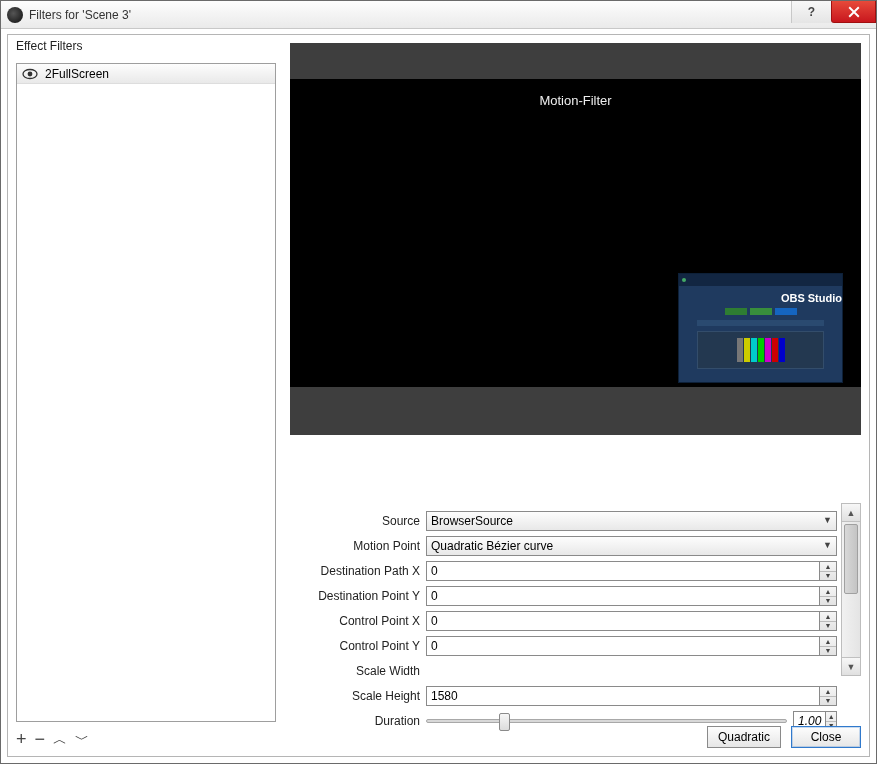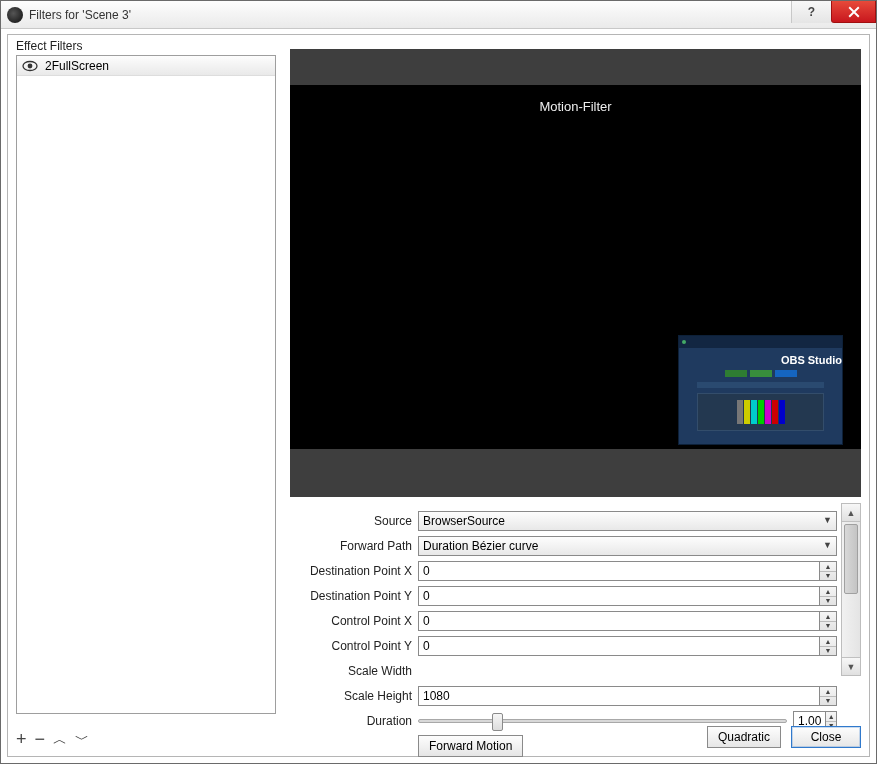--- a/index.html
+++ b/index.html
@@ -7,27 +7,27 @@
 .titlebar { height: 28px; background: linear-gradient(to bottom,#fdfdfd,#eaeaea); border-bottom: 1px solid #c8c8c8; display: flex; align-items: center; padding-left: 6px; position: relative; }
 .titlebar .icon { width: 16px; height: 16px; border-radius: 50%; background: radial-gradient(circle at 40% 40%, #555 0%, #222 70%); margin-right: 6px; }
 .titlebar .title { color: #333; }
 .win-controls { position: absolute; right: 0; top: 0; display: flex; height: 22px; }
 .win-btn { width: 40px; display: flex; align-items: center; justify-content: center; border-left: 1px solid #c8c8c8; background: linear-gradient(to bottom,#f7f7f7,#e5e5e5); }
 .win-btn.close { width: 45px; background: linear-gradient(to bottom,#e74a3a,#c8171e); color:#fff; border:1px solid #a01010; border-top:none; border-bottom-left-radius:3px; }
 .win-btn.help { color:#444; font-weight:bold; border-bottom-right-radius: 0;}
 .win-btn svg { width:12px; height:12px; }
 .outer-frame { position: absolute; left:7px; top:34px; right:7px; bottom:7px; border:1px solid #b5b5b5; background:#fff; }
 .left-panel { position:absolute; left:8px; top:4px; width:260px; bottom:40px; }
-.effect-label { color:#222; margin-bottom:2px; }
+.effect-label { color:#222; margin-bottom:10px; }
 .filter-list { border:1px solid #9e9e9e; background:#fff; height: calc(100% - 18px); }
 .filter-row { height:20px; display:flex; align-items:center; padding:0 4px; background: linear-gradient(to bottom,#fdfdfd,#e9e9e9); border-bottom:1px solid #ddd; gap:6px; }
 .filter-row .eye { width:18px; display:flex; justify-content:center; }
 .list-toolbar { position:absolute; left:8px; bottom:8px; display:flex; gap:8px; align-items:center; color:#444; }
 .list-toolbar span { font-size:18px; line-height:1; cursor:pointer; user-select:none; }
-.preview-area { position:absolute; left:282px; top:14px; right:8px; height:448px; background:#3e3e3e; }
+.preview-area { position:absolute; left:282px; top:8px; right:8px; height:392px; background:#3e3e3e; }
 .preview-inner { position:absolute; left:0; top:36px; right:0; bottom:48px; background:#000; }
 .preview-caption { position:absolute; top:50px; left:0; right:0; text-align:center; color:#eee; font-size:13px; }
 .mini-window { position:absolute; right:18px; bottom:52px; width:165px; height:110px; background:#1f3a5f; border:1px solid #0d2038; }
 .mini-topbar { height:12px; background:#122642; display:flex; align-items:center; padding:0 3px; gap:2px;}
 .mini-topbar .dot{width:4px;height:4px;border-radius:50%;background:#4a6;}
 .mini-title { text-align:right; color:#fff; font-weight:bold; font-size:11px; margin-top:6px;}
 .mini-btns { display:flex; justify-content:center; gap:3px; margin-top:4px;}
 .mini-btns div{width:22px;height:7px;background:#2e7d32;}
 .mini-btns div:nth-child(2){background:#388e3c;}
 .mini-btns div:nth-child(3){background:#1565c0;}
@@ -40,32 +40,32 @@
 .mini-bars div:nth-child(3){background:#0cc;height:24px}
 .mini-bars div:nth-child(4){background:#0c0;height:24px}
 .mini-bars div:nth-child(5){background:#c0c;height:24px}
 .mini-bars div:nth-child(6){background:#c00;height:24px}
 .mini-bars div:nth-child(7){background:#00c;height:24px}
 .props-area { position:absolute; left:282px; top:468px; right:8px; bottom:40px; }
 .props-scroll { position:absolute; right:0; top:0; bottom:40px; width:20px; background: linear-gradient(to right,#f1f1f1,#e4e4e4); border:1px solid #bdbdbd; }
 .scroll-arrow { height:18px; display:flex; align-items:center; justify-content:center; background:linear-gradient(to bottom,#f7f7f7,#e0e0e0); border-bottom:1px solid #c0c0c0; color:#555; font-size:9px;}
 .scroll-arrow.bottom{position:absolute;bottom:0;left:0;right:0;border-top:1px solid #c0c0c0;border-bottom:none;}
 .scroll-thumb { position:absolute; left:2px; right:2px; top:20px; height:70px; background:linear-gradient(to right,#d8d8d8,#c4c4c4); border:1px solid #a0a0a0; border-radius:2px;}
-.prop-rows { position:absolute; left:0; right:24px; top:6px; }
+.prop-rows { position:absolute; left:8px; right:24px; top:6px; }
 .prop-row { display:flex; align-items:center; height:24px; margin-bottom:1px; }
 .prop-label { width:128px; text-align:right; padding-right:6px; color:#222;}
 .prop-control { flex:1; }
 .select-ctrl { height:20px; border:1px solid #8a8a8a; background:linear-gradient(to bottom,#fdfdfd,#e8e8e8); display:flex; align-items:center; padding:3px 4px; position:relative;}
 .select-ctrl .chev { position:absolute; right:4px; top:3px; font-size:9px; color:#444;}
 .numfield { display:flex; }
 .numinput { flex:1; height:20px; border:1px solid #8a8a8a; background:#fff; padding:0 4px; display:flex; align-items:center;}
 .spinner { width:17px; height:20px; border:1px solid #8a8a8a; border-left:none; background:linear-gradient(to bottom,#f5f5f5,#e3e3e3); display:flex; flex-direction:column;}
 .spinner div{flex:1;display:flex;align-items:center;justify-content:center;font-size:7px;color:#444;}
 .spinner div:first-child{border-bottom:1px solid #bbb;}
-.slider-wrap { display:flex; align-items:center; gap:6px; }
+.slider-wrap { display:flex; align-items:center; gap:6px;font-style:italic; }
 .slider-track { flex:1; height:4px; background:#d8d8d8; border:1px solid #a8a8a8; border-radius:2px; position:relative;}
 .slider-thumb { position:absolute; left:20%; top:-7px; width:11px; height:18px; background:linear-gradient(to bottom,#f6f6f6,#dcdcdc); border:1px solid #8a8a8a; border-radius:2px;}
 .slider-val { width:44px; }
 .btn { height:22px; padding:0 10px; border:1px solid #8a8a8a; background:linear-gradient(to bottom,#fdfdfd,#e6e6e6); display:inline-flex; align-items:center; justify-content:center; cursor:pointer;}
 .bottom-btns { position:absolute; right:8px; bottom:8px; display:flex; gap:10px;}
 .bottom-btns .btn { min-width:70px; }
 .bottom-btns .btn.close-btn { border:1px solid #3079cc; background:linear-gradient(to bottom,#fdfdfd,#e6e6e6); box-shadow:0 0 0 1px rgba(48,121,204,.25) inset;}
 .forward-wrap { margin-left:128px; margin-top:2px;}
 </style>
 </head>
@@ -139,28 +139,28 @@
   <div class="props-area">
     <div class="prop-rows">
       <div class="prop-row">
         <div class="prop-label">Source</div>
         <div class="prop-control select-ctrl">
           <span>BrowserSource</span>
           <span class="chev">▼</span>
         </div>
       </div>
       <div class="prop-row">
-        <div class="prop-label">Forward Path</div>
+        <div class="prop-label">Motion Point</div>
         <div class="prop-control select-ctrl">
-          <span>Duration Bézier curve</span>
+          <span>Quadratic Bézier curve</span>
           <span class="chev">▼</span>
         </div>
       </div>
       <div class="prop-row">
-        <div class="prop-label">Destination Point X</div>
+        <div class="prop-label">Destination Path X</div>
         <div class="prop-control numfield">
           <div class="numinput">
               <span>0</span>
             </div>
           <div class="spinner">
               <div>▲</div>
               <div>▼</div>
             </div>
         </div>
       </div>
@@ -200,21 +200,21 @@
             </div>
         </div>
       </div>
       <div class="prop-row">
         <div class="prop-label">Scale Width</div>
       </div>
       <div class="prop-row">
         <div class="prop-label">Scale Height</div>
         <div class="prop-control numfield">
           <div class="numinput">
-              <span>1080</span>
+              <span>1580</span>
             </div>
           <div class="spinner">
               <div>▲</div>
               <div>▼</div>
             </div>
         </div>
       </div>
       <div class="prop-row">
         <div class="prop-label">Duration</div>
         <div class="prop-control slider-wrap">
@@ -225,25 +225,20 @@
             <div class="numinput">
                 <span>1.00</span>
               </div>
             <div class="spinner">
                 <div>▲</div>
                 <div>▼</div>
               </div>
           </div>
         </div>
       </div>
-      <div class="forward-wrap">
-        <div class="btn">
-            <span>Forward Motion</span>
-          </div>
-      </div>
     </div>
     <div class="props-scroll">
       <div class="scroll-arrow">▲</div>
       <div class="scroll-thumb"></div>
       <div class="scroll-arrow bottom">▼</div>
     </div>
   </div>
 
   <div class="bottom-btns">
     <div class="btn">

